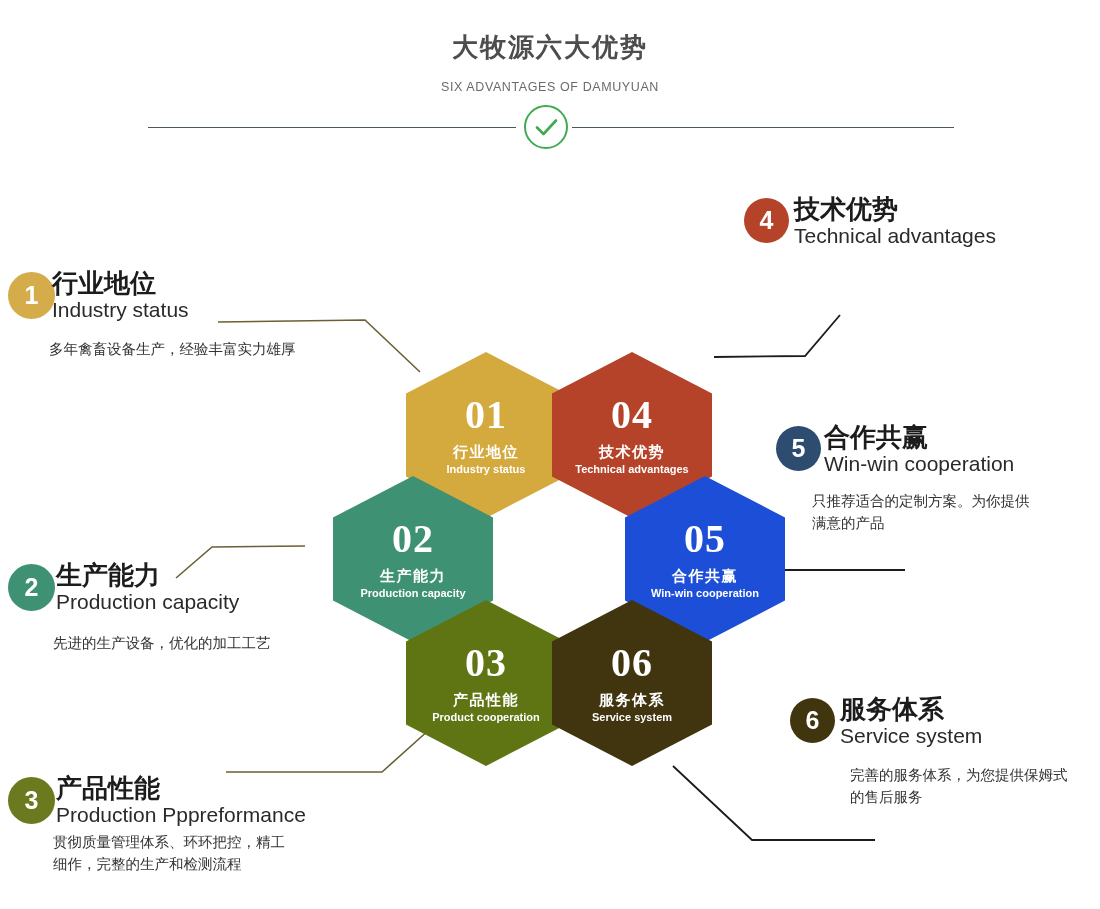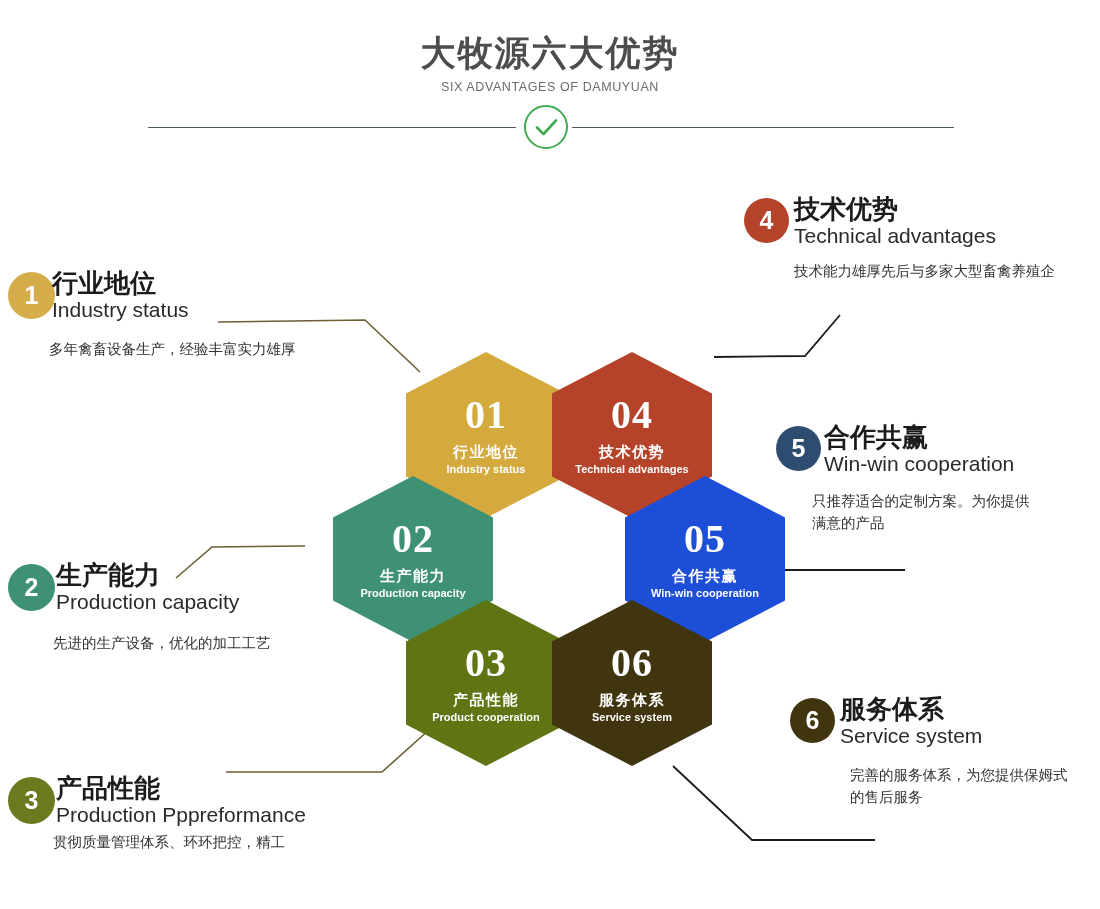--- a/index.html
+++ b/index.html
@@ -7,21 +7,21 @@
     width:1100px; height:909px;
     background:#ffffff;
     font-family:"Liberation Sans","DejaVu Sans",sans-serif;
     overflow:hidden;
   }
   #stage { position:relative; width:1100px; height:909px; background:#fff; }
 
   
   .hdr-title {
     position:absolute; left:0; top:30px; width:1100px;
-    text-align:center; font-size:35px; font-weight:bold;
+    text-align:center; font-size:26px; font-weight:bold;
     color:#4d4d4d; letter-spacing:2px;
   }
   .hdr-sub {
     position:absolute; left:0; top:80px; width:1100px;
     text-align:center; font-size:12.5px; color:#6b6b6b;
     letter-spacing:0.6px;
   }
   .hdr-rule {
     position:absolute; top:127px; height:1px; background:#4a5a5a;
   }
@@ -187,31 +187,31 @@
   </div>
 
   <div class="callout" style="left:8px; top:775px;">
     <div class="badge" style="left: 0px; top: 2px; width: 47px; height: 47px; background: rgb(107, 122, 30);">3</div>
     <div style="position:absolute; left:48px; top:0px;">
       <div class="co-cn">产品性能</div>
       <div class="co-en"> Production Pppreformance</div>
     </div>
     <div style="position:absolute; left:45px; top:56px;">
       <div class="co-desc">贯彻质量管理体系、环环把控，精工</div>
+      <div class="co-desc">细作，完整的生产和检测流程</div>
     </div>
   </div>
 
   <div class="callout" style="left:744px; top:196px;">
     <div class="badge" style="left: 0px; top: 2px; width: 45px; height: 45px; background: rgb(181, 67, 42);">4</div>
     <div style="position:absolute; left:50px; top:0px;">
       <div class="co-cn">技术优势</div>
       <div class="co-en">Technical advantages</div>
     </div>
     <div style="position:absolute; left:50px; top:64px;">
-      <div class="co-desc">技术能力雄厚先后与多家大型畜禽养殖企</div>
     </div>
   </div>
 
   <div class="callout" style="left:776px; top:424px;">
     <div class="badge" style="left: 0px; top: 2px; width: 45px; height: 45px; background: rgb(45, 76, 112);">5</div>
     <div style="position:absolute; left:48px; top:0px;">
       <div class="co-cn">合作共赢</div>
       <div class="co-en">Win-win cooperation</div>
     </div>
     <div style="position:absolute; left:36px; top:66px;">

